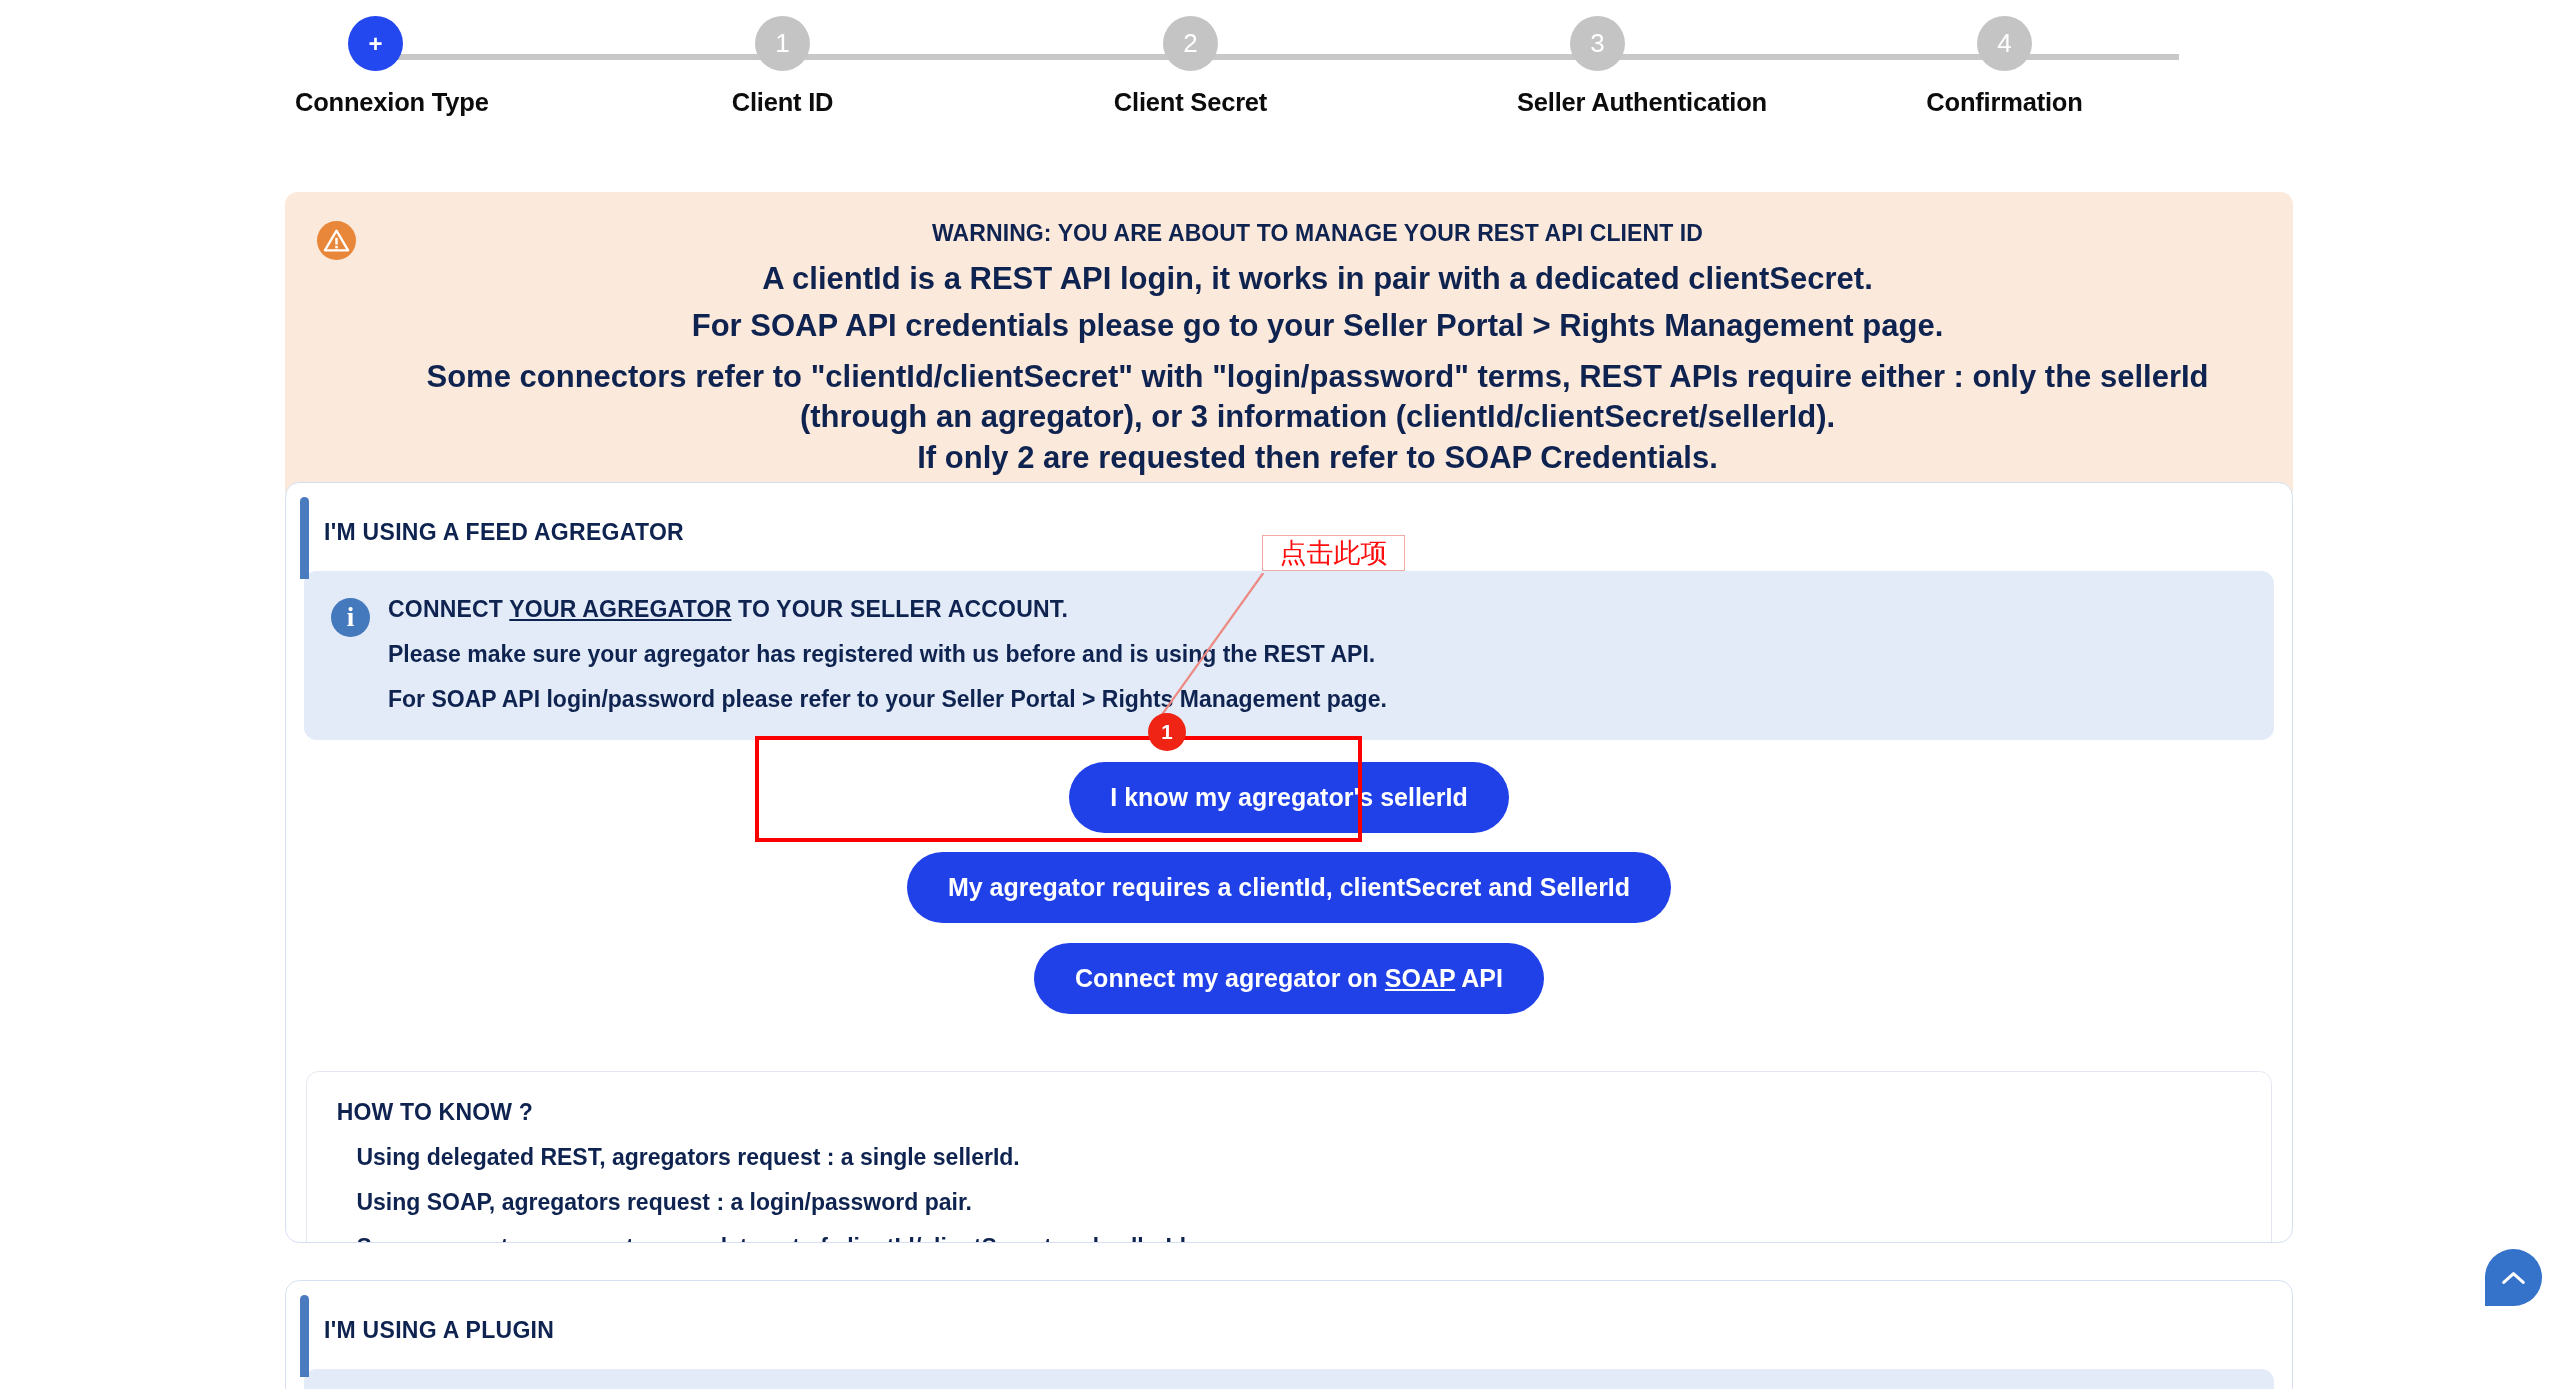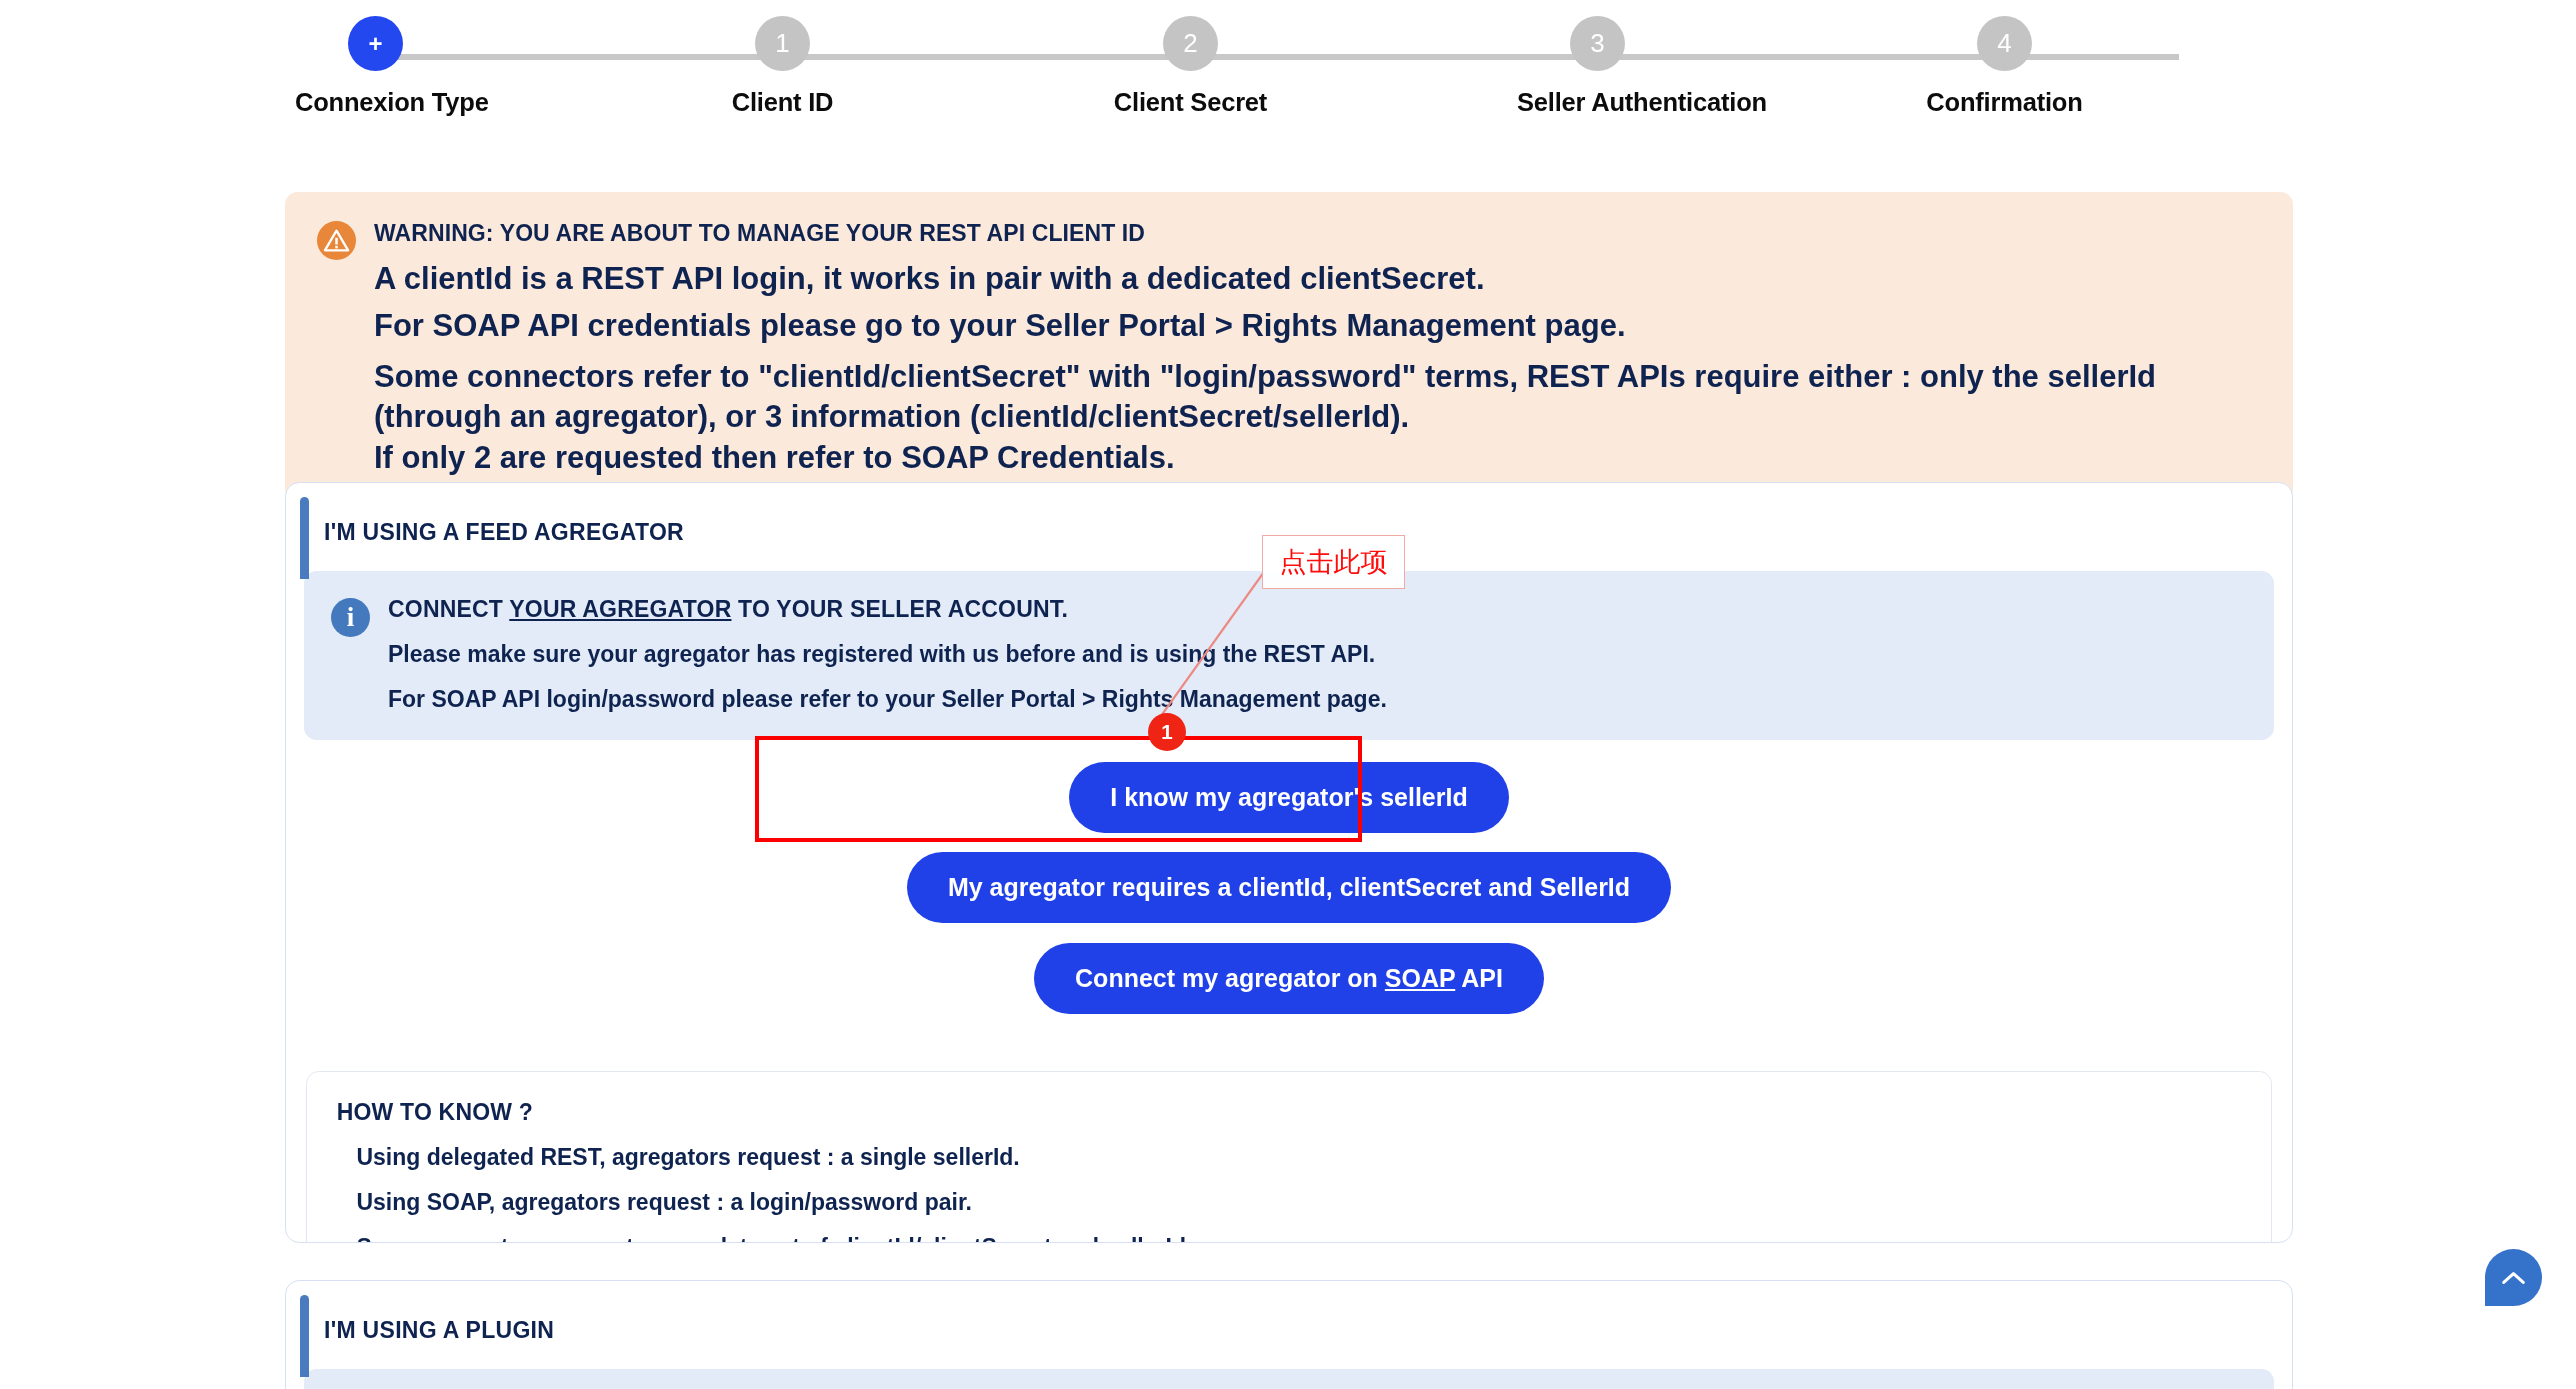--- a/index.html
+++ b/index.html
@@ -59,20 +59,21 @@
   
   .warning-banner {
     position: absolute;
     left: 285px; top: 192px;
     width: 2008px;
     background: #fbe9dc;
     border-radius: 12.5px;
     padding: 27px 32px 29px 32px;
     display: flex;
     gap: 18px;
+    text-align: center;
   }
   .warn-icon {
     flex: 0 0 auto;
     width: 39px; height: 39px;
     border-radius: 50%;
     background: #e8873a;
     display: flex; align-items: center; justify-content: center;
     margin-top: 1.8px;
   }
   .warn-body { flex: 1 1 auto; padding-top: 0.9px; }
@@ -187,21 +188,21 @@
     font-size: 23px; font-weight: 700; color: #0f2350;
     margin-bottom: 18px;
     padding-left: 19.7px;
   }
   .howto-line:last-child { margin-bottom: 0; }
 
   
   .anno-box {
     position: absolute;
     left: 1262px; top: 535px;
-    width: 143px; height: 54px;
+    width: 143px; height: 36px;
     border: 1.8px solid #f1a9a3;
     background: rgba(255,255,255,0.92);
     color: #ff0d0d;
     font-size: 27px;
     font-weight: 400;
     display: flex; align-items: center; justify-content: center;
     z-index: 60;
   }
   .anno-line { position: absolute; left: 1146px; top: 573px; z-index: 59; }
   .anno-badge {

